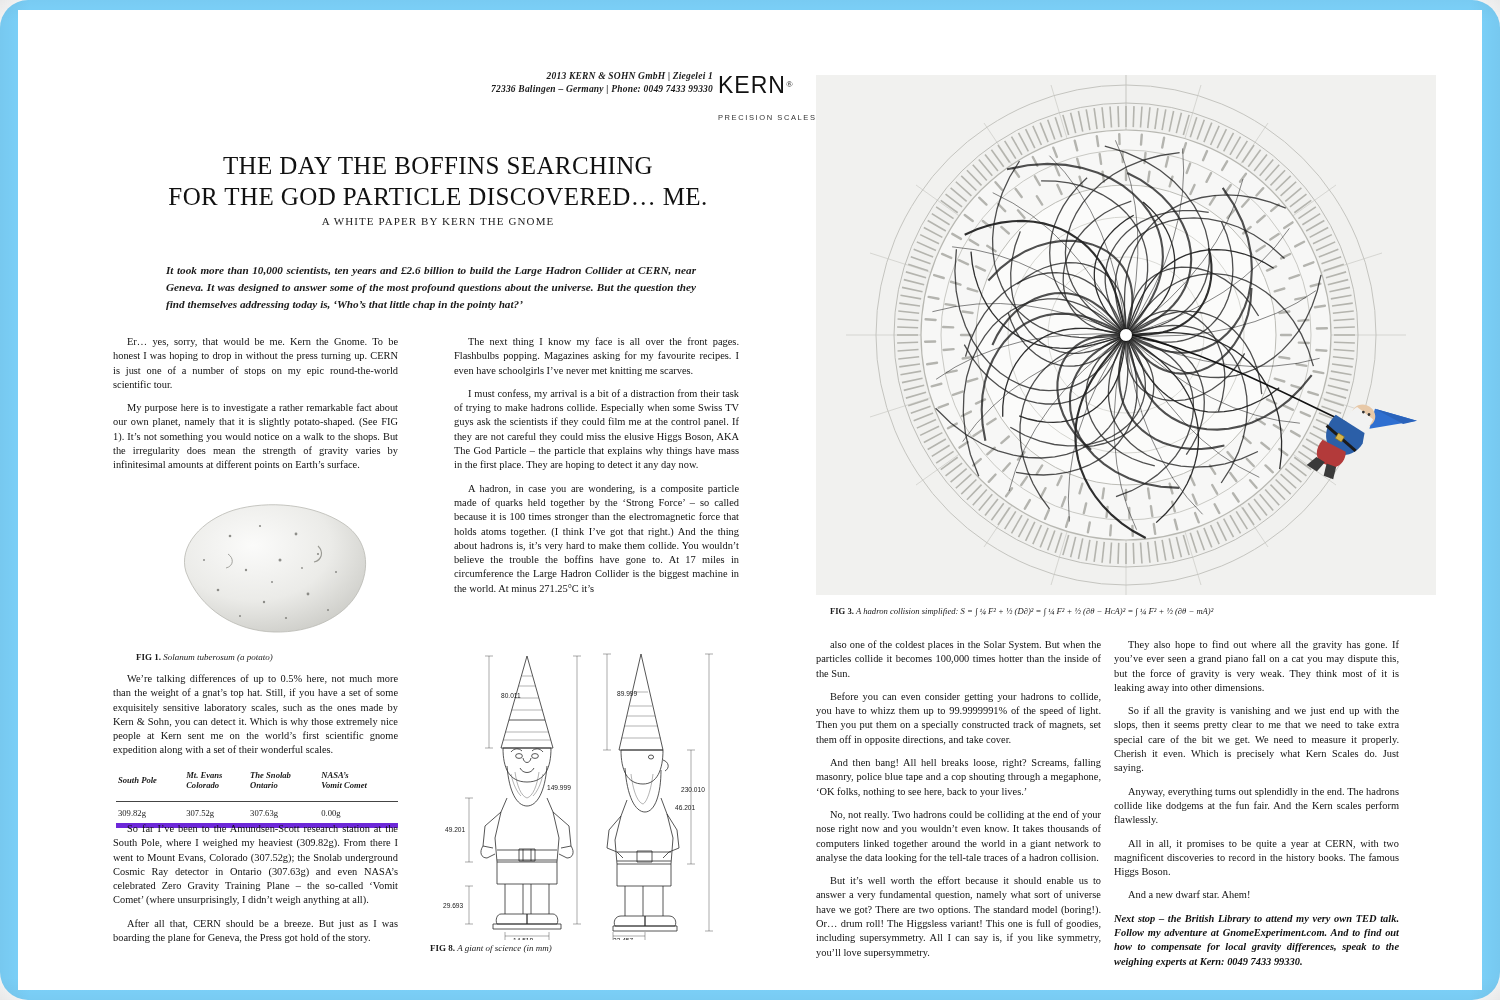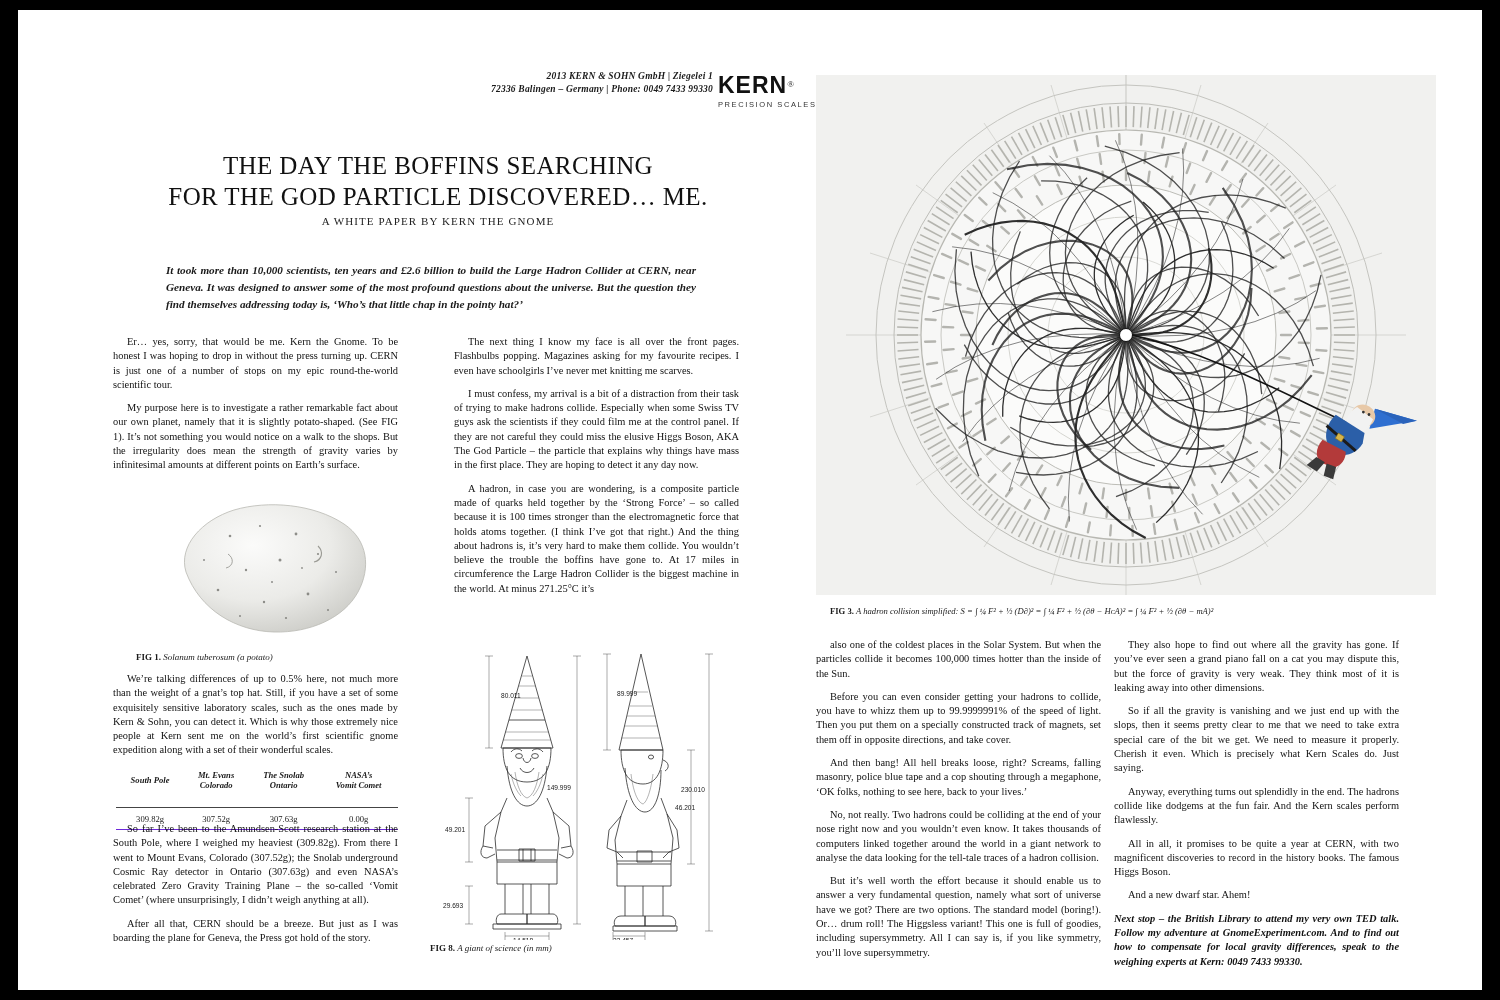--- a/index.html
+++ b/index.html
@@ -5,21 +5,22 @@
   html,body{margin:0;padding:0;}
   body{
     width:1500px;height:1000px;
     background:#ffffff;
     font-family:"Liberation Serif", serif;
     color:#1a1a1a;
     overflow:hidden;
   }
   .page{
     position:absolute;left:0;top:0;width:1500px;height:1000px;
-    background:#000000;
+    background:#7dd3fc;
+    border-radius:28px;
   }
   
   .page:before{
     content:"";position:absolute;left:0;top:0;width:1500px;height:1000px;
     background:
       linear-gradient(to right, rgba(0,0,0,0.05) 0px, rgba(0,0,0,0) 30px),
       linear-gradient(to left, rgba(0,0,0,0.05) 0px, rgba(0,0,0,0) 30px),
       linear-gradient(to bottom, rgba(0,0,0,0.04) 0px, rgba(0,0,0,0) 22px),
       linear-gradient(to top, rgba(0,0,0,0.04) 0px, rgba(0,0,0,0) 22px);
     pointer-events:none;
@@ -28,23 +29,23 @@
     position:absolute;left:18px;top:10px;width:1464px;height:980px;
     background:#ffffff;
   }
 
   
   .masthead{position:absolute;left:405px;top:60px;width:290px;text-align:right;}
   .masthead .l1,.masthead .l2{
     font-style:italic;font-weight:bold;font-size:9.5px;letter-spacing:.2px;line-height:13px;
   }
   .kernlogo{position:absolute;left:700px;top:62px;}
-  .kernlogo .word{font-family:"Liberation Sans",sans-serif;font-weight:bold;font-size:23px;letter-spacing:1px;color:#111;}
+  .kernlogo .word{font-family:"Liberation Sans",sans-serif;font-weight:normal;font-size:23px;letter-spacing:1px;color:#111;}
   .kernlogo .reg{font-size:9px;vertical-align:super;}
-  .kernlogo .sub{font-family:"Liberation Sans",sans-serif;font-size:7.5px;letter-spacing:1.6px;color:#333;margin-top:1px;}
+  .kernlogo .sub{font-family:"Liberation Sans",sans-serif;font-size:7.5px;letter-spacing:1.6px;color:#333;margin-top:14px;}
 
   
   .headline{
     position:absolute;left:100px;top:140px;width:640px;text-align:center;
     font-size:25px;line-height:31px;letter-spacing:.4px;color:#111;
   }
   .subhead{
     position:absolute;left:100px;top:205px;width:640px;text-align:center;
     font-size:11px;letter-spacing:1.1px;color:#222;
   }
@@ -70,24 +71,24 @@
   }
   .figcap{font-size:9px;line-height:12px;}
   .figcap b{font-weight:bold;}
   .figcap i{font-style:italic;}
   #fig1cap{position:absolute;left:118px;top:641px;width:260px;}
 
   
   .sctable{position:absolute;left:98px;top:757px;width:282px;font-size:8.6px;}
   .sctable table{border-collapse:collapse;width:100%;}
   .sctable th{
-    font-style:italic;font-weight:bold;text-align:center;padding:3px 2px 17px 2px;
+    font-style:italic;font-weight:bold;text-align:left;padding:3px 2px 11px 2px;
     line-height:10px;border-bottom:1px solid #444;
   }
-  .sctable td{text-align:center;padding:6px 2px 5px 2px;border-bottom:1px solid #6d28d9;}
+  .sctable td{padding:6px 2px 5px 2px;border-bottom:5px solid #6d28d9;}
 
   
   .gnomefig{position:absolute;left:405px;top:630px;width:300px;height:300px;}
   #fig2cap{position:absolute;left:412px;top:932px;width:250px;}
 
   
   .bigfig{position:absolute;left:798px;top:65px;width:620px;height:520px;background:#f2f2f0;overflow:hidden;}
   #fig3cap{position:absolute;left:812px;top:595px;width:600px;font-size:8.6px;}
   #fig3cap .eq{font-family:"Liberation Serif",serif;font-style:italic;}
 

